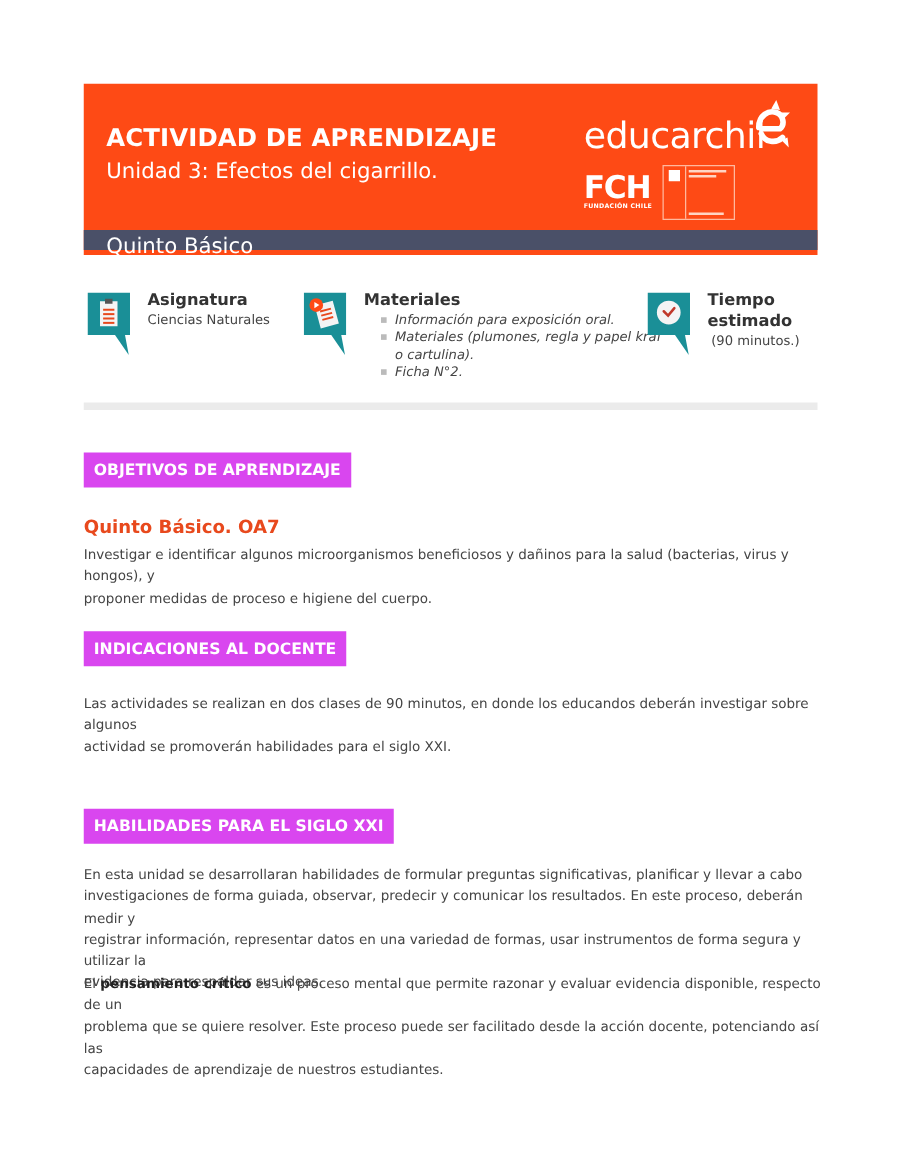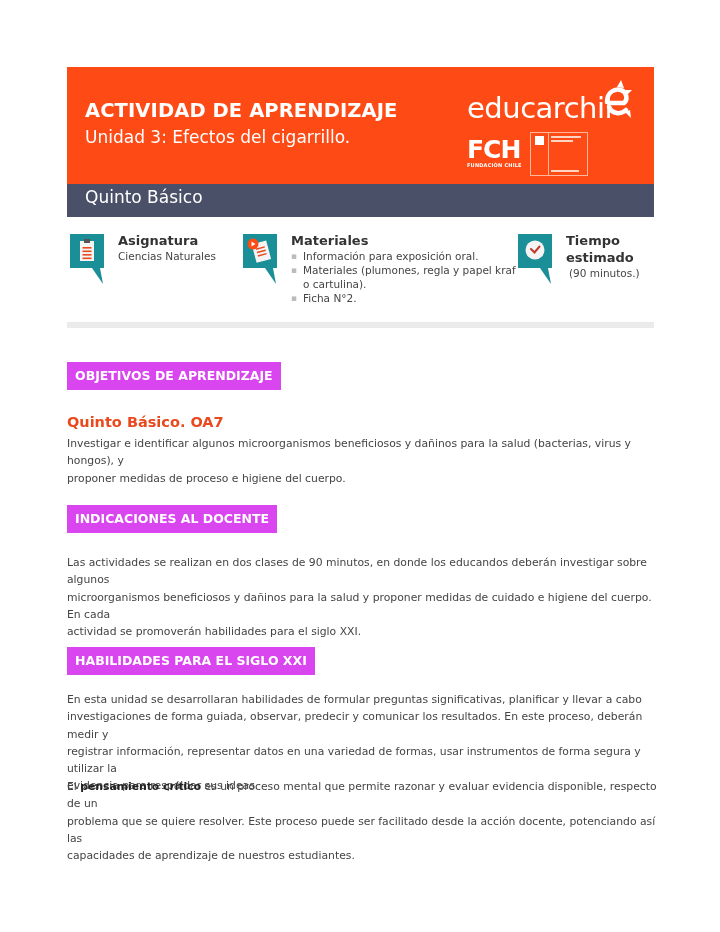--- a/index.html
+++ b/index.html
@@ -11,21 +11,21 @@
   .logo-edu { position:absolute; left:400px; top:24px; color:#fff; font-size:29px; letter-spacing:-0.5px; white-space:nowrap; }
   .logo-e { position:absolute; left:530px; top:11px; width:38px; height:44px; }
   .logo-fch { position:absolute; left:400px; top:68px; color:#fff; font-weight:bold; font-size:25px; letter-spacing:-1px; }
   .logo-fch-sub { position:absolute; left:400px; top:95px; color:#fff; font-size:5px; font-weight:bold; letter-spacing:0.2px; }
   .logo-min { position:absolute; left:463px; top:65px; width:56px; height:42px; border:1px solid #ffb89e; }
   .logo-min .shield { position:absolute; left:4px; top:3px; width:9px; height:9px; background:#fff; }
   .logo-min .line { position:absolute; left:17px; width:1px; top:0; bottom:0; background:#ffb89e; }
   .logo-min .tx { position:absolute; left:20px; top:3px; width:30px; height:2px; background:#ffd4c3; }
   .logo-min .tx2 { position:absolute; left:20px; top:7px; width:22px; height:2px; background:#ffd4c3; }
   .logo-min .tx3 { position:absolute; left:20px; bottom:3px; width:28px; height:2px; background:#ffd4c3; }
-  .grade-bar { position:absolute; left:67px; top:184px; width:587px; height:33px; background:#4a5068; }
+  .grade-bar { position:absolute; left:67px; top:184px; width:587px; height:16px; background:#4a5068; }
   .grade-bar span { position:absolute; left:18px; top:3px; color:#fff; font-size:17px; white-space:nowrap; }
 
   .info-icon { position:absolute; width:34px; height:50px; }
   .info-title { position:absolute; font-weight:bold; font-size:13px; color:#333; white-space:nowrap; line-height:17px; }
   .info-text { position:absolute; font-size:10.5px; color:#444; line-height:14px; white-space:nowrap; }
   .info-list { position:absolute; margin:0; padding:0; list-style:none; font-size:10.5px; color:#444; line-height:14px; }
   .info-list li { position:relative; padding-left:12px; white-space:nowrap; }
   .info-list li::before { content:"\25AA"; position:absolute; left:0; top:0; color:#bbb; font-size:9px; }
 
   .divider { position:absolute; left:67px; top:322px; width:587px; height:6px; background:#ebebeb; }
@@ -81,21 +81,21 @@
   <g transform="rotate(-15 19 18)">
     <rect x="11" y="8" width="15" height="19" fill="#f4f4f4"></rect>
     <rect x="14" y="13" width="9" height="1.5" fill="#e8491d"></rect>
     <rect x="14" y="16.5" width="9" height="1.5" fill="#e8491d"></rect>
     <rect x="14" y="20" width="9" height="1.5" fill="#e8491d"></rect>
   </g>
   <circle cx="10" cy="10" r="5.5" fill="#fe4a15"></circle>
   <path d="M8.5 7.5 L12.5 10 L8.5 12.5 Z" fill="#fff"></path>
 </svg>
 <div class="info-title" style="left:291px;top:232px;">Materiales</div>
-<ul class="info-list" style="left:291px;top:249px;">
+<ul class="info-list" style="left:304px;top:249px;font-style:italic;">
   <li>Información para exposición oral.</li>
   <li>Materiales (plumones, regla y papel kraf</li>
   <li style="list-style:none;" class="cont">o cartulina).</li>
   <li>Ficha N°2.</li>
 </ul>
 <style>.info-list li.cont::before { content:""; }</style>
 
 <svg class="info-icon" style="left:518px;top:234px;" viewBox="0 0 34 50">
   <path d="M0 0 H34 V34 H30 L33 50 L22 34 H0 Z" fill="#1a8f97"></path>
   <circle cx="17" cy="16" r="9.5" fill="#f4f4f4"></circle>
@@ -110,21 +110,20 @@
 <div class="section-label" style="top:362px;">OBJETIVOS DE APRENDIZAJE</div>
 <div class="oa-title">Quinto  Básico. OA7</div>
 <div class="para" style="top:435px;">
   <div>Investigar e identificar algunos microorganismos beneficiosos y dañinos para la salud (bacterias, virus y hongos), y</div>
   <div>proponer medidas de proceso e higiene del cuerpo.</div>
 </div>
 
 <div class="section-label" style="top:505px;">INDICACIONES AL DOCENTE</div>
 <div class="para" style="top:554px;">
   <div>Las actividades se realizan en dos clases de 90 minutos,  en donde  los educandos deberán  investigar sobre algunos</div>
-  <div>microorganismos beneficiosos y dañinos para la salud y proponer medidas de cuidado e higiene del cuerpo. En cada</div>
   <div>actividad se promoverán habilidades para el siglo XXI.</div>
 </div>
 
 <div class="section-label" style="top:647px;">HABILIDADES PARA EL SIGLO XXI</div>
 <div class="para" style="top:691px;">
   <div>En esta unidad se desarrollaran habilidades de formular preguntas significativas, planificar y llevar a cabo</div>
   <div>investigaciones de forma guiada, observar, predecir y comunicar los resultados. En este proceso, deberán medir y</div>
   <div>registrar información, representar datos en una variedad de formas, usar instrumentos de forma segura y utilizar la</div>
   <div>evidencia para respaldar sus ideas.</div>
 </div>

